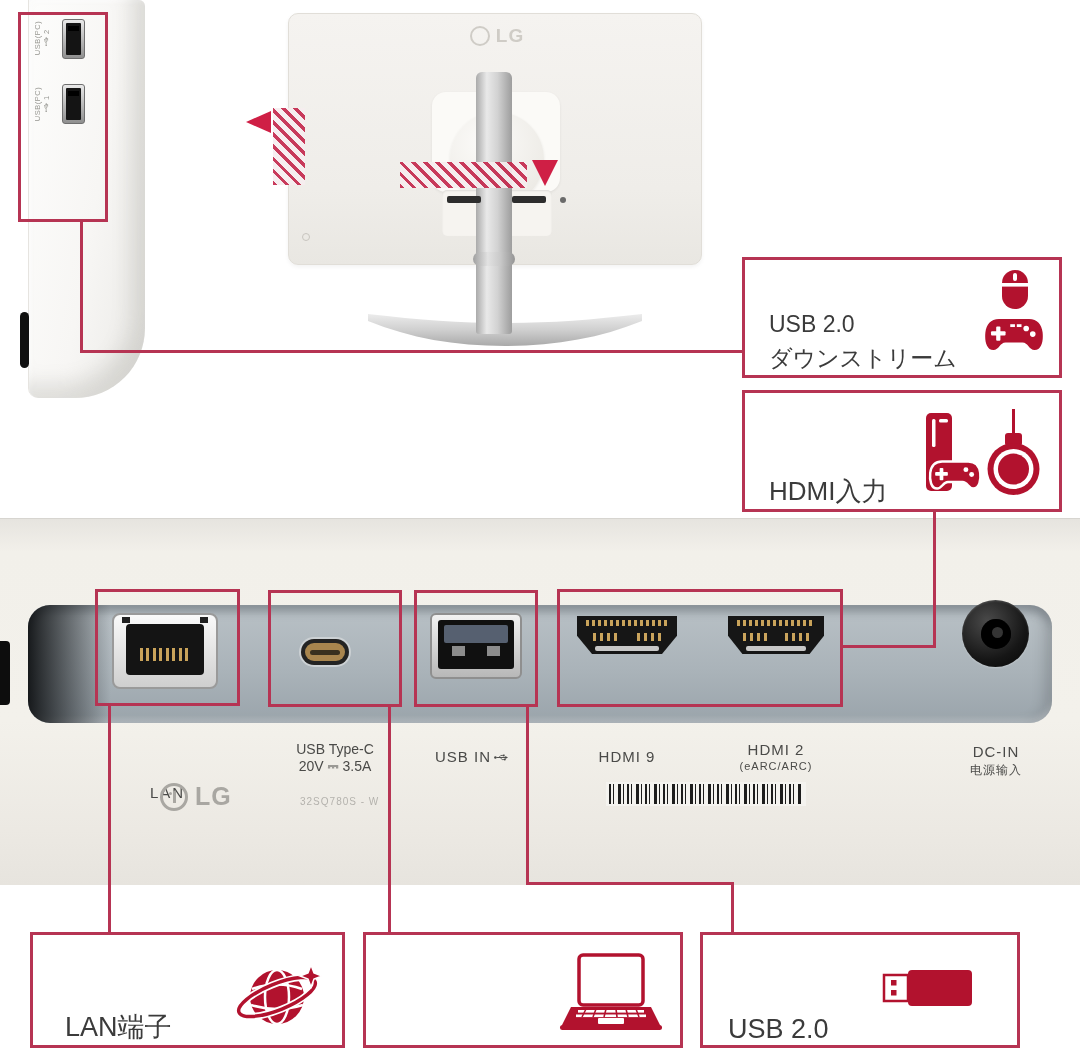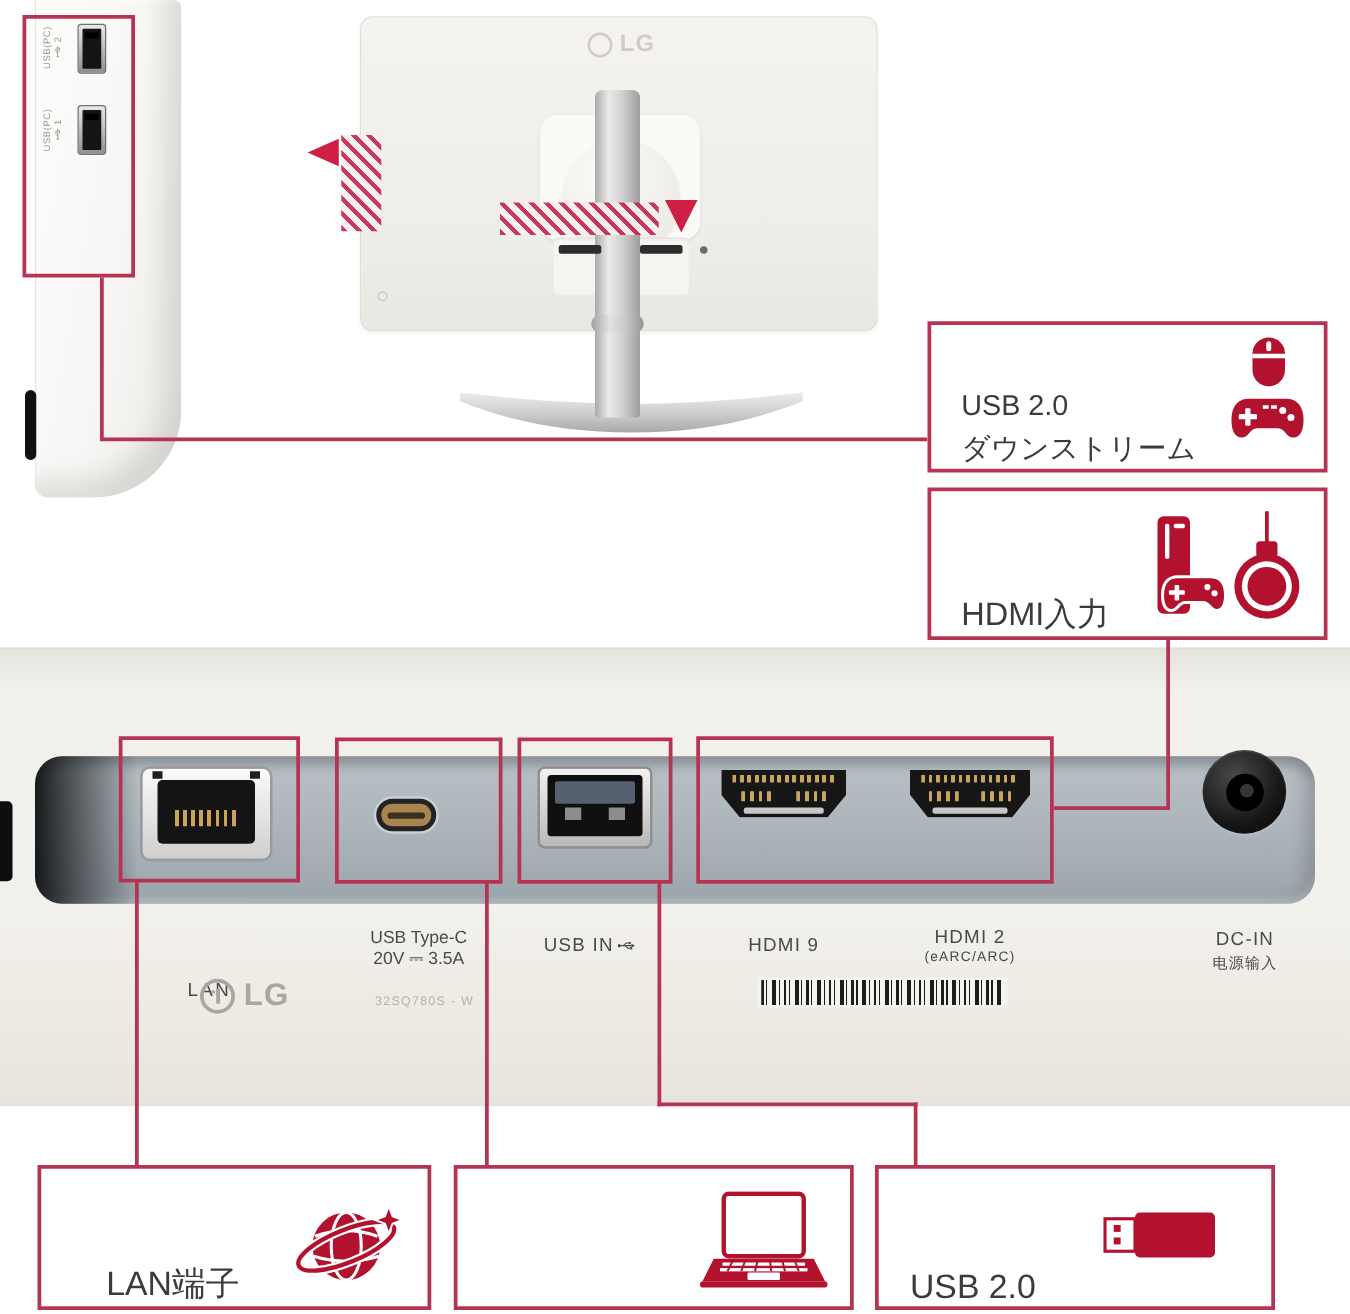--- a/index.html
+++ b/index.html
@@ -116,21 +116,21 @@
               color:#a9a7a2;font-weight:bold;font-size:25px;letter-spacing:1px;}
   .photo-logo .ring{width:28px;height:28px;border:3px solid #a9a7a2;border-radius:50%;box-sizing:border-box;position:relative;}
   .photo-logo .ring i{position:absolute;left:6px;top:6px;width:3px;height:3px;border-radius:50%;background:#a9a7a2;}
   .photo-logo .ring b{position:absolute;left:10px;top:5px;width:2.5px;height:12px;background:#a9a7a2;}
   .photo-model{position:absolute;left:300px;top:277px;font-size:10px;color:#b4b2ad;letter-spacing:1px;filter:blur(0.5px);z-index:4;}
   .barcode{position:absolute;left:606px;top:263px;width:200px;height:24px;background:#f4f3ef;padding:2px 3px;box-sizing:border-box;z-index:4;}
   .barcode i{display:block;width:100%;height:100%;
      background:repeating-linear-gradient(90deg,#1d1d1d 0 2px,#f4f3ef 2px 4px,#1d1d1d 4px 5px,#f4f3ef 5px 9px,#1d1d1d 9px 12px,#f4f3ef 12px 14px,#1d1d1d 14px 15px,#f4f3ef 15px 18px);}
 
   
-  .co-lan{left:30px;top:932px;width:315px;height:116px;padding-left:52px;}
+  .co-lan{left:30px;top:932px;width:315px;height:116px;padding-left:32px;}
   .co-typec{left:363px;top:932px;width:320px;height:116px;padding-left:22px;}
   .co-usb20{left:700px;top:932px;width:320px;height:116px;padding-left:25px;}
   .co-lan .txt,.co-typec .txt,.co-usb20 .txt{font-size:27px;}
   sup.tm{font-size:13px;vertical-align:9px;letter-spacing:0;}
 
   .ico{position:absolute;}
 </style>
 </head>
 <body>
 

